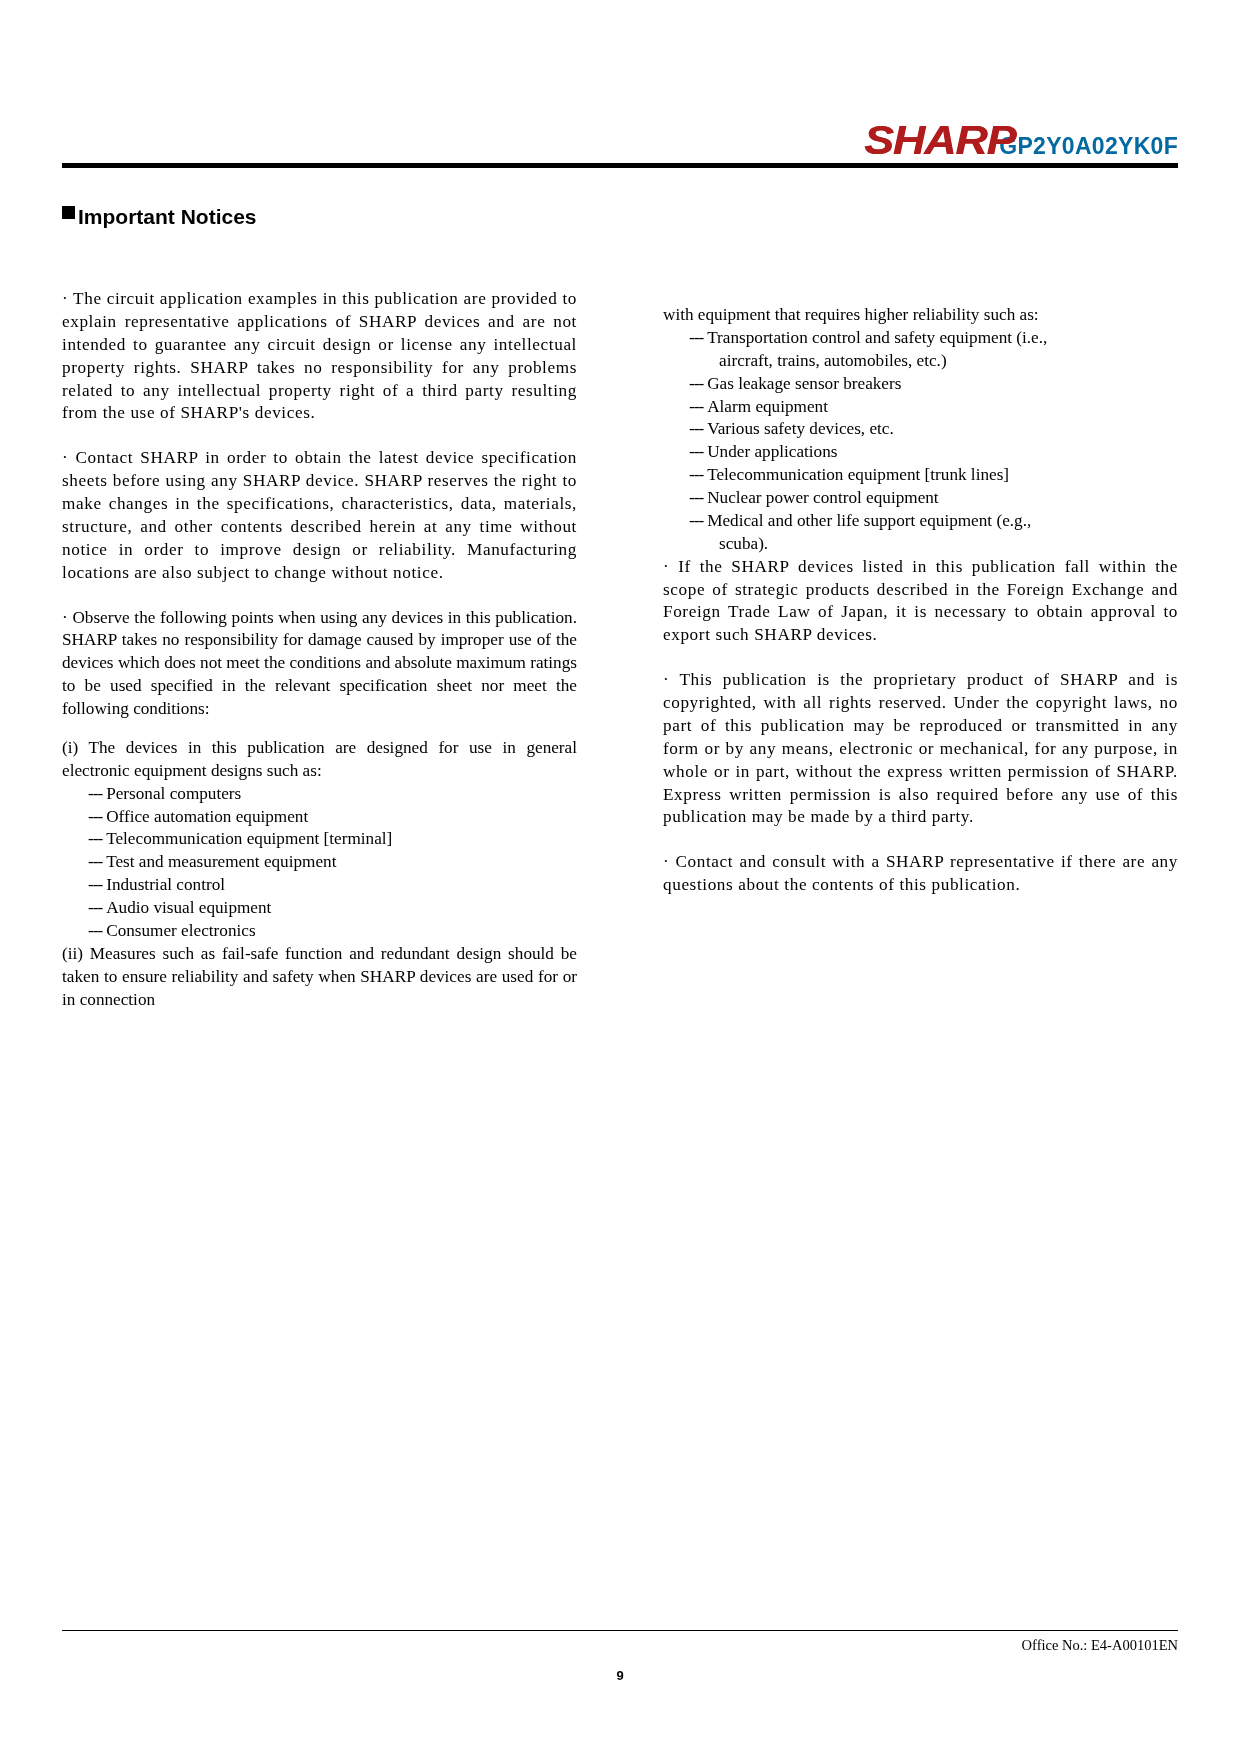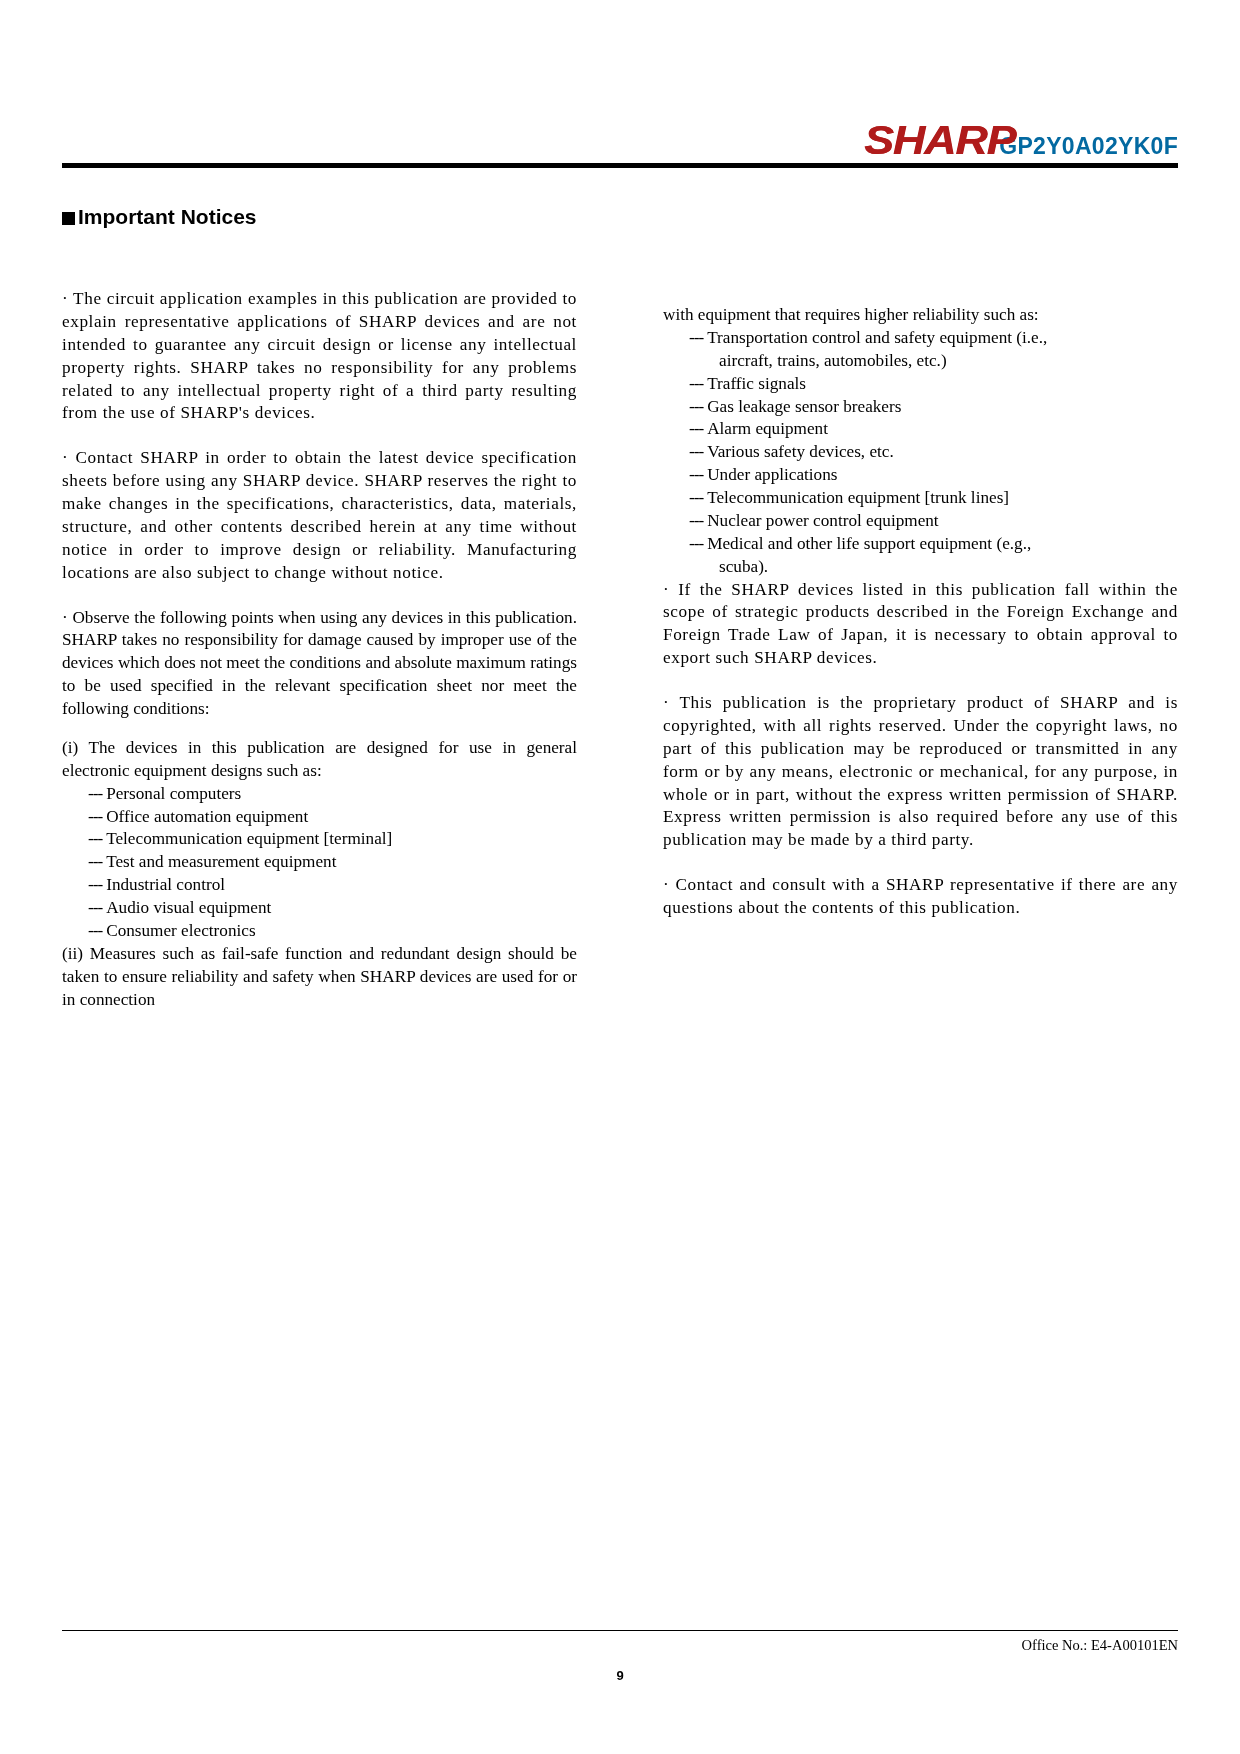--- a/index.html
+++ b/index.html
@@ -63,21 +63,20 @@
 
   
   .section-title {
     position: absolute;
     left: 62px;
     top: 205px;
     font-family: "Liberation Sans", sans-serif;
     font-weight: bold;
     font-size: 21px;
     display: flex;
-    align-items: center;
   }
   .sq {
     display: inline-block;
     width: 13px;
     height: 13px;
     background: #000;
     margin-right: 3px;
     position: relative;
     top: 1px;
   }
@@ -189,21 +188,20 @@
         <li><span class="dash">---</span><span>Audio visual equipment</span></li>
         <li><span class="dash">---</span><span>Consumer electronics</span></li>
       </ul>
       <p class="body">(ii) Measures such as fail-safe function and redundant design should be taken to ensure reliability and safety when SHARP devices are used for or in connection</p>
     </div>
 
     <div class="col">
       <p class="body tight">with equipment that requires higher reliability such as:</p>
       <ul class="dashlist">
         <li class="wrapped"><span class="dash">---</span><span>Transportation control and safety equipment (i.e.,</span><span class="cont">aircraft, trains, automobiles, etc.)</span></li>
-        <li><span class="dash">---</span><span>Traffic signals</span></li>
         <li><span class="dash">---</span><span>Gas leakage sensor breakers</span></li>
         <li><span class="dash">---</span><span>Alarm equipment</span></li>
         <li><span class="dash">---</span><span>Various safety devices, etc.</span></li>
       </ul>
       <ul class="dashlist gap-after">
         <li><span class="dash">---</span><span>Under applications</span></li>
         <li><span class="dash">---</span><span>Telecommunication equipment [trunk lines]</span></li>
         <li><span class="dash">---</span><span>Nuclear power control equipment</span></li>
         <li class="wrapped"><span class="dash">---</span><span>Medical and other life support equipment (e.g.,</span><span class="cont">scuba).</span></li>
       </ul>

